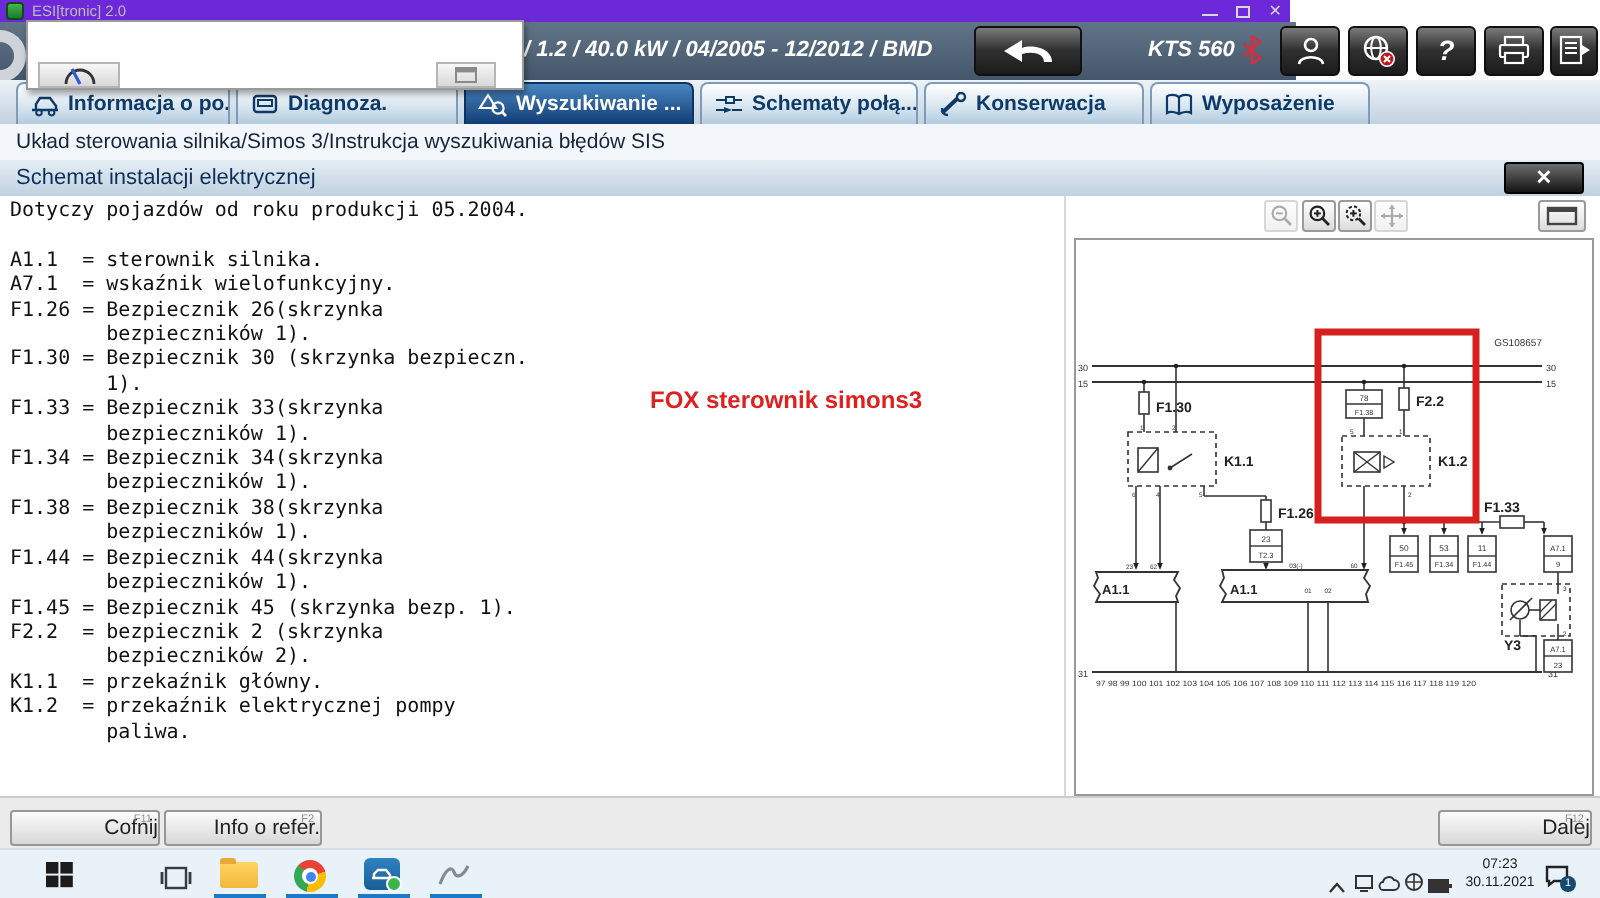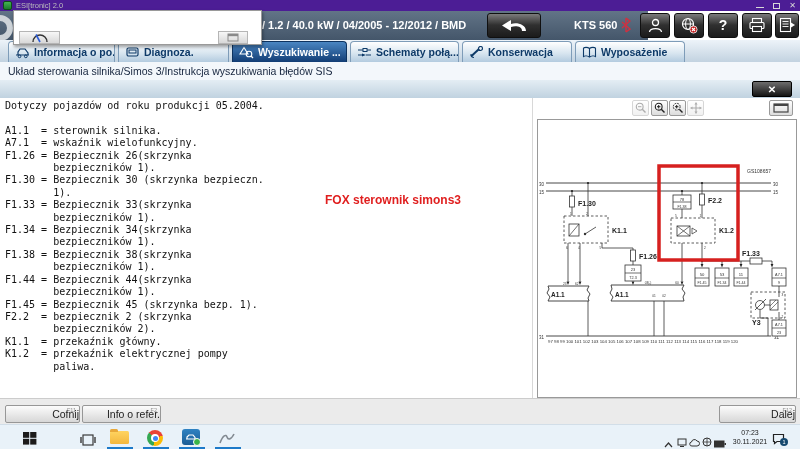--- a/index.html
+++ b/index.html
@@ -1,31 +1,31 @@
 <!DOCTYPE html>
 <html><head>
 <meta charset="utf-8">
 <style>
   html,body{margin:0;padding:0;background:#888;}
   .screen{position:relative;width:800px;height:449px;overflow:hidden;background:#fff;
           font-family:"Liberation Sans",sans-serif;-webkit-font-smoothing:antialiased;}
 
   
-  .titlebar{position:absolute;left:0;top:0;width:800px;height:11px;background:#4c1d95;}
+  .titlebar{position:absolute;left:0;top:0;width:645px;height:11px;background:#6d28d9;}
   .appicon{position:absolute;left:3px;top:1px;width:9px;height:9px;border-radius:2px;
            background:linear-gradient(#45b352,#1d7a2d);border:1px solid #0d4d18;box-sizing:border-box;}
   .apptitle{position:absolute;left:16px;top:1px;font-size:7.5px;color:#bdbdbd;}
   .winctl{position:absolute;right:4px;top:0;display:flex;gap:9px;align-items:center;height:11px;}
   .winctl .mini{width:8px;height:1px;background:#d8d8d8;margin-top:4px;}
   .winctl .maxi{width:7px;height:6px;border:1px solid #d8d8d8;box-sizing:border-box;}
   .winctl .clos{color:#d8d8d8;font-size:8px;line-height:8px;}
 
   
   .toolbar{position:absolute;left:0;top:11px;width:648px;height:29px;
-           background:linear-gradient(#627487,#44566a);}
+           background:linear-gradient(#627487,#44566a);font-style:italic;}
   .logo-ring{position:absolute;left:-13px;top:4px;width:26px;height:26px;border-radius:50%;
              border:6px solid #cdd3d8;box-sizing:border-box;}
   .vehinfo{position:absolute;left:262px;top:8px;font-size:11px;font-weight:bold;color:#fff;white-space:nowrap;}
   .btn-dark{background:linear-gradient(#7b7b7b,#303030 48%,#1b1b1b);border:1px solid #101010;
             border-radius:3px;box-sizing:border-box;display:flex;align-items:center;justify-content:center;color:#fff;}
   .backbtn{position:absolute;left:487px;top:2px;width:54px;height:25px;}
   .kts{position:absolute;left:574px;top:8px;font-size:11px;font-weight:bold;color:#fff;}
   .bt{position:absolute;left:621px;top:6px;}
   .tbbtn{position:absolute;top:1.5px;width:30px;height:25px;}
   .qmark{font-size:14px;font-weight:bold;color:#fff;}
@@ -220,20 +220,21 @@
       </svg>
       <span>Wyposażenie</span>
     </div>
   </div>
 
   <div class="breadcrumb">
     <span>Układ sterowania silnika/Simos 3/Instrukcja wyszukiwania błędów SIS</span>
   </div>
 
   <div class="sechdr">
+    <span class="ttl">Schemat instalacji elektrycznej</span>
     <span class="pg">5 / 8</span>
     <div class="closex">✕</div>
   </div>
 
   <pre class="legend">Dotyczy pojazdów od roku produkcji 05.2004.
 
 A1.1  = sterownik silnika.
 A7.1  = wskaźnik wielofunkcyjny.
 F1.26 = Bezpiecznik 26(skrzynka
         bezpieczników 1).

